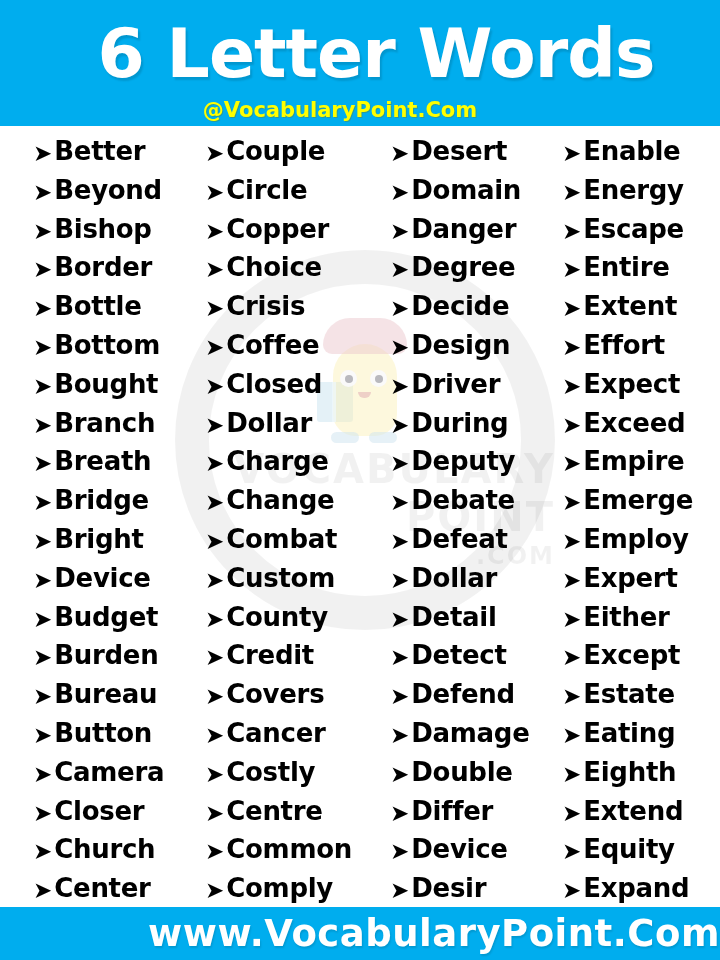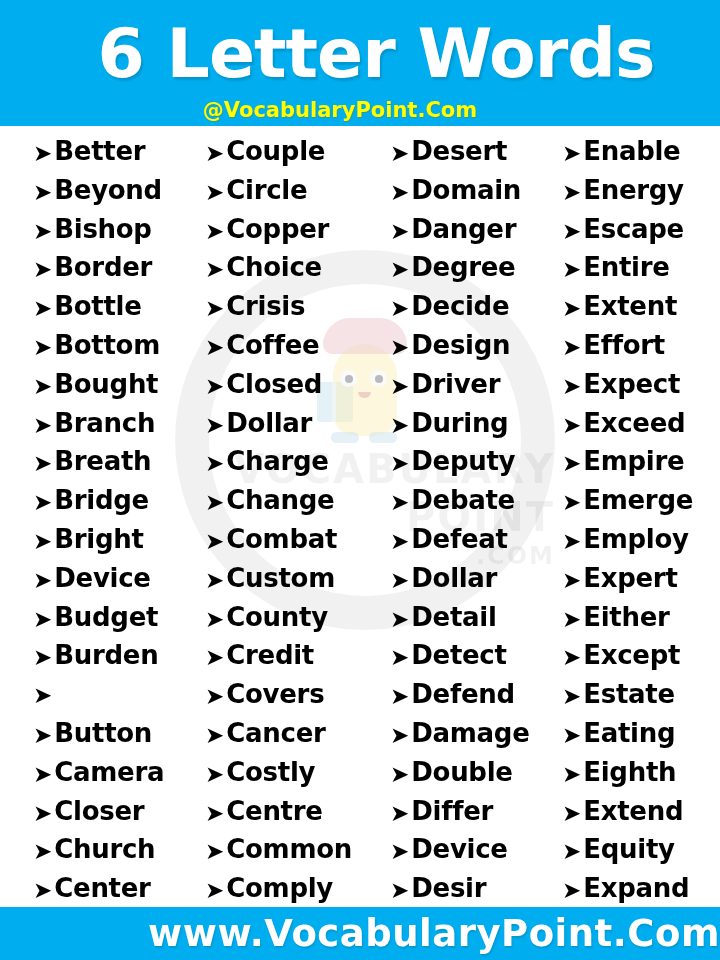--- a/index.html
+++ b/index.html
@@ -323,20 +323,21 @@
         <div class="word-row">
           <span class="bullet">➤</span>
           <span class="word">Budget</span>
         </div>
         <div class="word-row">
           <span class="bullet">➤</span>
           <span class="word">Burden</span>
         </div>
         <div class="word-row">
           <span class="bullet">➤</span>
+          <span class="word">Bureau</span>
         </div>
         <div class="word-row">
           <span class="bullet">➤</span>
           <span class="word">Button</span>
         </div>
         <div class="word-row">
           <span class="bullet">➤</span>
           <span class="word">Camera</span>
         </div>
         <div class="word-row">

